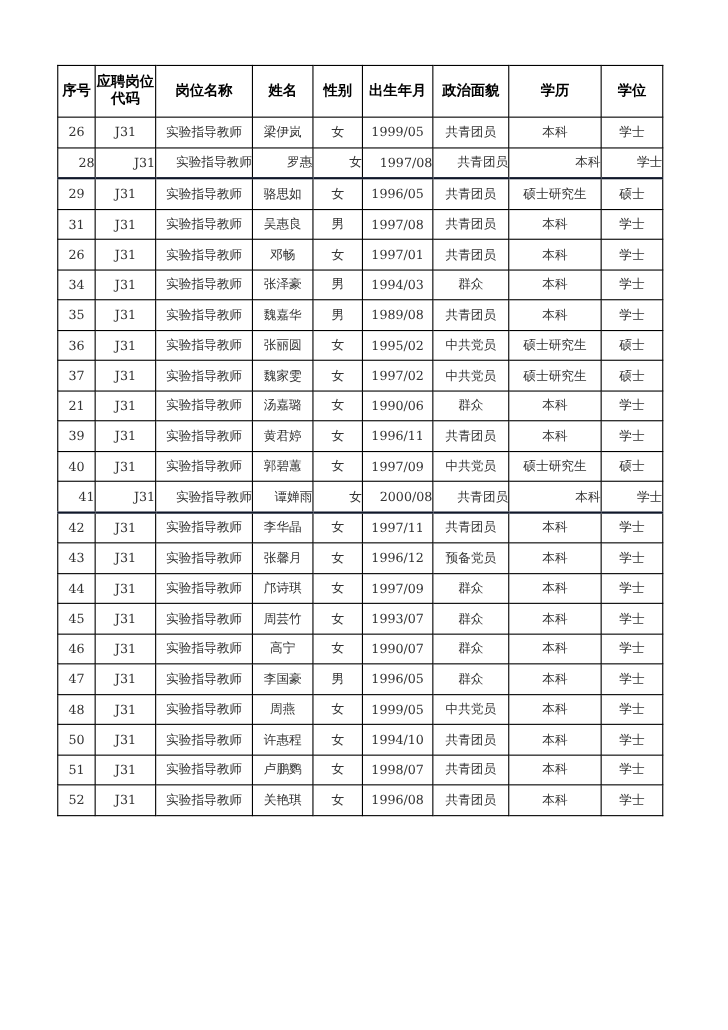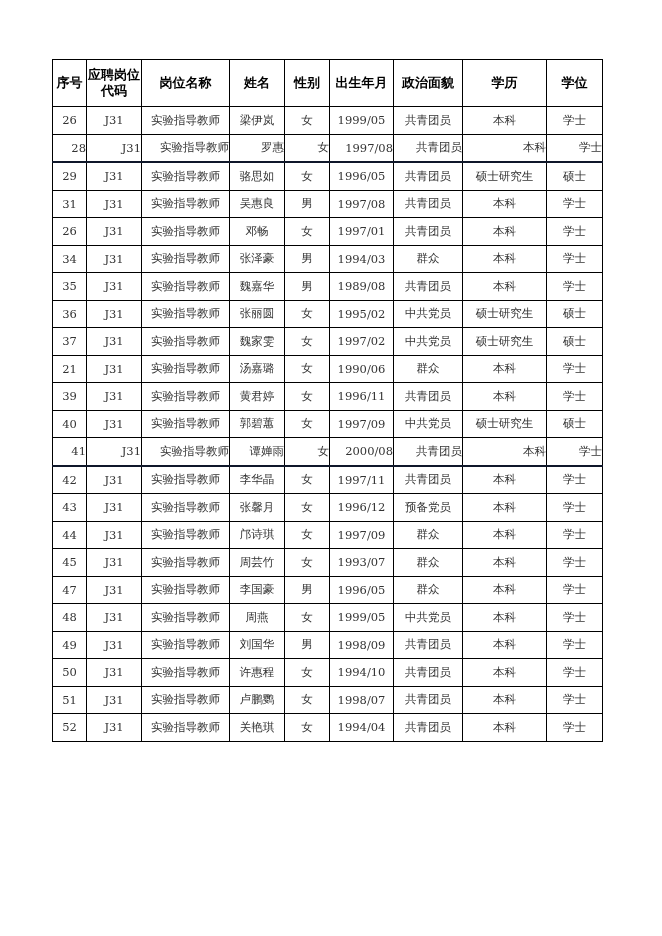--- a/index.html
+++ b/index.html
@@ -234,20 +234,31 @@
         <td>J31</td>
         <td>实验指导教师</td>
         <td>周芸竹</td>
         <td>女</td>
         <td>1993/07</td>
         <td>群众</td>
         <td>本科</td>
         <td>学士</td>
       </tr>
       <tr>
+        <td>46</td>
+        <td>J31</td>
+        <td>实验指导教师</td>
+        <td>高宁</td>
+        <td>女</td>
+        <td>1990/07</td>
+        <td>群众</td>
+        <td>本科</td>
+        <td>学士</td>
+      </tr>
+      <tr>
         <td>47</td>
         <td>J31</td>
         <td>实验指导教师</td>
         <td>李国豪</td>
         <td>男</td>
         <td>1996/05</td>
         <td>群众</td>
         <td>本科</td>
         <td>学士</td>
       </tr>
@@ -256,31 +267,20 @@
         <td>J31</td>
         <td>实验指导教师</td>
         <td>周燕</td>
         <td>女</td>
         <td>1999/05</td>
         <td>中共党员</td>
         <td>本科</td>
         <td>学士</td>
       </tr>
       <tr>
-        <td>49</td>
-        <td>J31</td>
-        <td>实验指导教师</td>
-        <td>刘国华</td>
-        <td>男</td>
-        <td>1998/09</td>
-        <td>共青团员</td>
-        <td>本科</td>
-        <td>学士</td>
-      </tr>
-      <tr>
         <td>50</td>
         <td>J31</td>
         <td>实验指导教师</td>
         <td>许惠程</td>
         <td>女</td>
         <td>1994/10</td>
         <td>共青团员</td>
         <td>本科</td>
         <td>学士</td>
       </tr>
@@ -294,19 +294,19 @@
         <td>共青团员</td>
         <td>本科</td>
         <td>学士</td>
       </tr>
       <tr>
         <td>52</td>
         <td>J31</td>
         <td>实验指导教师</td>
         <td>关艳琪</td>
         <td>女</td>
-        <td>1994/04</td>
+        <td>1996/08</td>
         <td>共青团员</td>
         <td>本科</td>
         <td>学士</td>
       </tr>
     </tbody>
 </table>
 
 </body></html>

